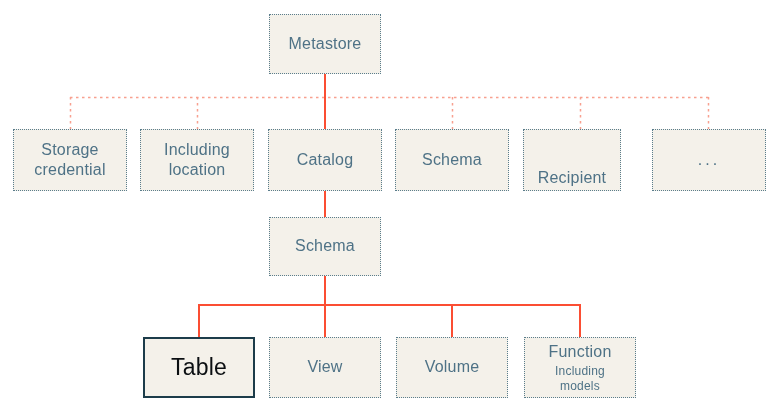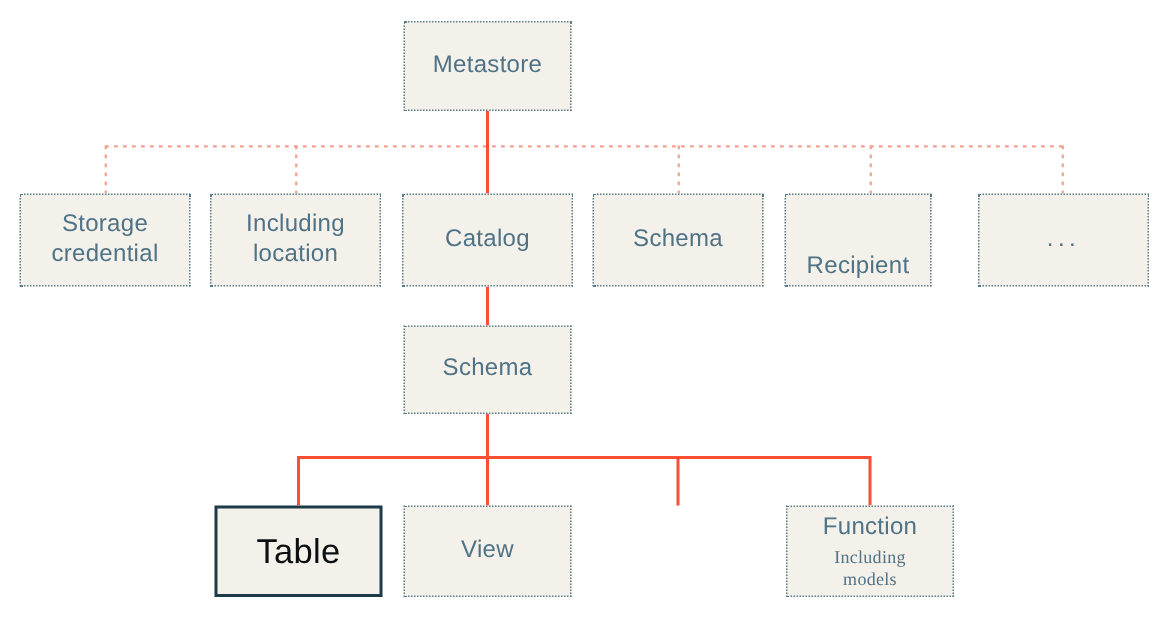--- a/index.html
+++ b/index.html
@@ -36,21 +36,20 @@
     letter-spacing: 0.2px;
     padding: 2px 6px;
   }
   .node .label { display: block; }
   .node .sublabel {
     display: block;
     font-size: 12px;
     line-height: 1.2;
     max-width: 76px;
     margin: 2px auto 0 auto;
-    font-family: Liberation Serif, serif;
   }
   .node.highlight {
     border: 2px solid #1c3c4a;
     color: #0b0f12;
     font-size: 23px;
   }
   .node.ellipsis-box { letter-spacing: 3px; }
 </style>
 </head>
 <body>
@@ -103,18 +102,21 @@
   <div class="node" style="left:269px; top:217px; width:112px; height:59px;">
     <span class="label">Schema</span>
   </div>
 
   <div class="node highlight" style="left:143px; top:337px; width:112px; height:61px;">
     <span class="label">Table</span>
   </div>
   <div class="node" style="left:269px; top:337px; width:112px; height:61px;">
     <span class="label">View</span>
   </div>
+  <div class="node" style="left:396px; top:337px; width:112px; height:61px;">
+    <span class="label">Volume</span>
+  </div>
   <div class="node" style="left:524px; top:337px; width:112px; height:61px;">
     <span class="label">Function</span>
     <span class="sublabel">Including models</span>
   </div>
 
 </div>
 
 </body></html>

